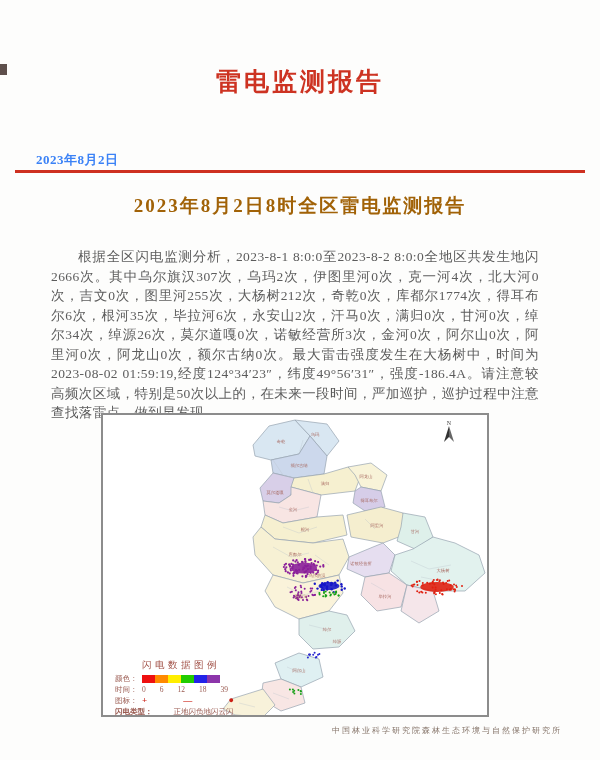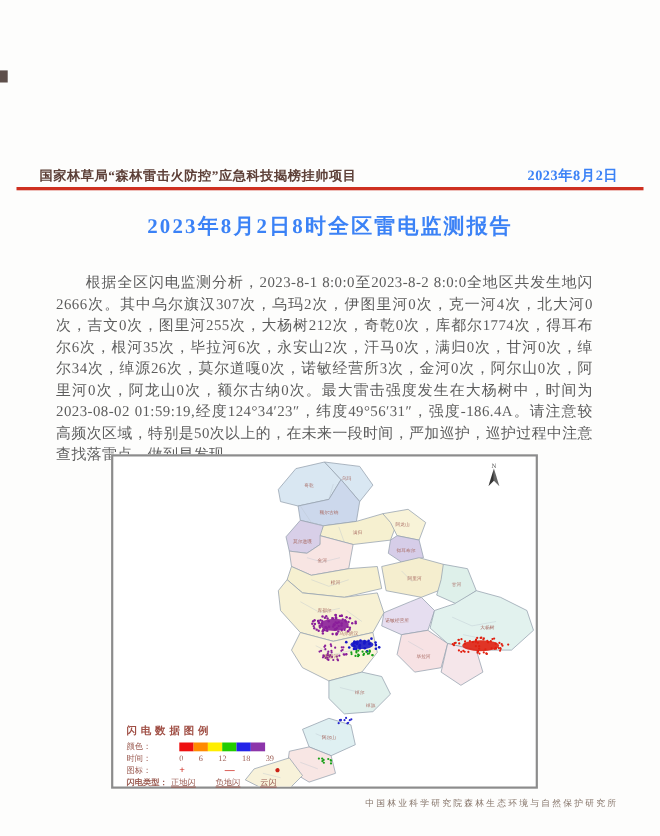--- a/index.html
+++ b/index.html
@@ -15,63 +15,63 @@
   }
   .subrow{
     position:absolute; top:151px; left:36px; right:38px;
     display:flex; justify-content:space-between; align-items:baseline;
     color:#5d4038; font-weight:bold; font-size:12px; letter-spacing:.5px;
   }
   .subrow .date{color:#3b82f6; font-size:13px;}
   .rule{position:absolute; top:170px; left:15px; right:15px; height:3px; background:#ce3020;}
   .h2{
     position:absolute; top:193px; left:0; right:0; text-align:center;
-    color:#3b82f6; font-weight:bold; font-size:19px; letter-spacing:2px;
+    color:#a16207; font-weight:bold; font-size:19px; letter-spacing:2px;
   }
   .para{
     position:absolute; top:244px; left:48px; right:58px;
     color:#5c5c5c; font-size:13.5px; line-height:19.5px; text-align:justify;
     text-indent:2em; letter-spacing:.4px; margin:3px;
   }
   .mapbox{
     position:absolute; top:413px; left:101px; width:388px; height:304px;
     border:2px solid #8c8c8c; background:#fff; box-sizing:border-box;
   }
   .mapbox svg{position:absolute; left:0; top:0;}
   .legend{
     position:absolute; left:12px; top:245px; width:150px;
     color:#9a5a50; font-size:7.5px; line-height:11px;
   }
-  .legend .ltitle{font-weight:bold; font-size:9.5px; letter-spacing:3.5px; color:#a04f45; margin-bottom:2px;}
+  .legend .ltitle{font-weight:normal; font-size:9.5px; letter-spacing:3.5px; color:#a04f45; margin-bottom:2px;margin-left:27px;}
   .lrow{display:flex; align-items:center; white-space:nowrap;}
-  .lrow .lab{width:48px; flex:0 0 auto;}
+  .lrow .lab{width:27px; flex:0 0 auto;}
   .lrow .lab.wide{width:auto; margin-right:3px;font-weight:bold;}
   .cbar{display:flex; height:8px;}
   .cbar span{width:13px; height:8px; display:inline-block;}
   .ticks{display:flex; justify-content:space-between; width:86px;}
   .micons{display:flex; justify-content:space-between; width:92px; color:#cc1f14; font-weight:bold;}
   .micons .ic{font-size:9px;}
-  .ltypes{display:flex; justify-content:space-between; width:96px;text-decoration:underline;}
+  .ltypes{display:flex; justify-content:center; width:96px;}
   .footer{
     position:absolute; top:726px; right:38px; width:266px; text-align:right;
     color:#86756a; font-size:8px; line-height:9.5px; letter-spacing:2px; white-space:nowrap;
   }
 </style>
 </head>
 <body>
 
 <div class="sheet">
 
   <div class="edge-artifact"></div>
 
   <div class="title">
+    <div>雷电监测报告</div>
   </div>
 
   <div class="subrow">
-    <span>国家林草局“森林雷击火防控”应急科技揭榜挂帅项目</span>
     <span class="date">2023年8月2日</span>
   </div>
 
   <div class="rule"></div>
 
   <div class="h2">2023年8月2日8时全区雷电监测报告</div>
 
   <p class="para">根据全区闪电监测分析，2023-8-1 8:0:0至2023-8-2 8:0:0全地区共发生地闪2666次。其中乌尔旗汉307次，乌玛2次，伊图里河0次，克一河4次，北大河0次，吉文0次，图里河255次，大杨树212次，奇乾0次，库都尔1774次，得耳布尔6次，根河35次，毕拉河6次，永安山2次，汗马0次，满归0次，甘河0次，绰尔34次，绰源26次，莫尔道嘎0次，诺敏经营所3次，金河0次，阿尔山0次，阿里河0次，阿龙山0次，额尔古纳0次。最大雷击强度发生在大杨树中，时间为2023-08-02 01:59:19,经度124°34′23″，纬度49°56′31″，强度-186.4A。请注意较高频次区域，特别是50次以上的，在未来一段时间，严加巡护，巡护过程中注意查找落雷点，做到早发现。</p>
 
   <div class="mapbox">

